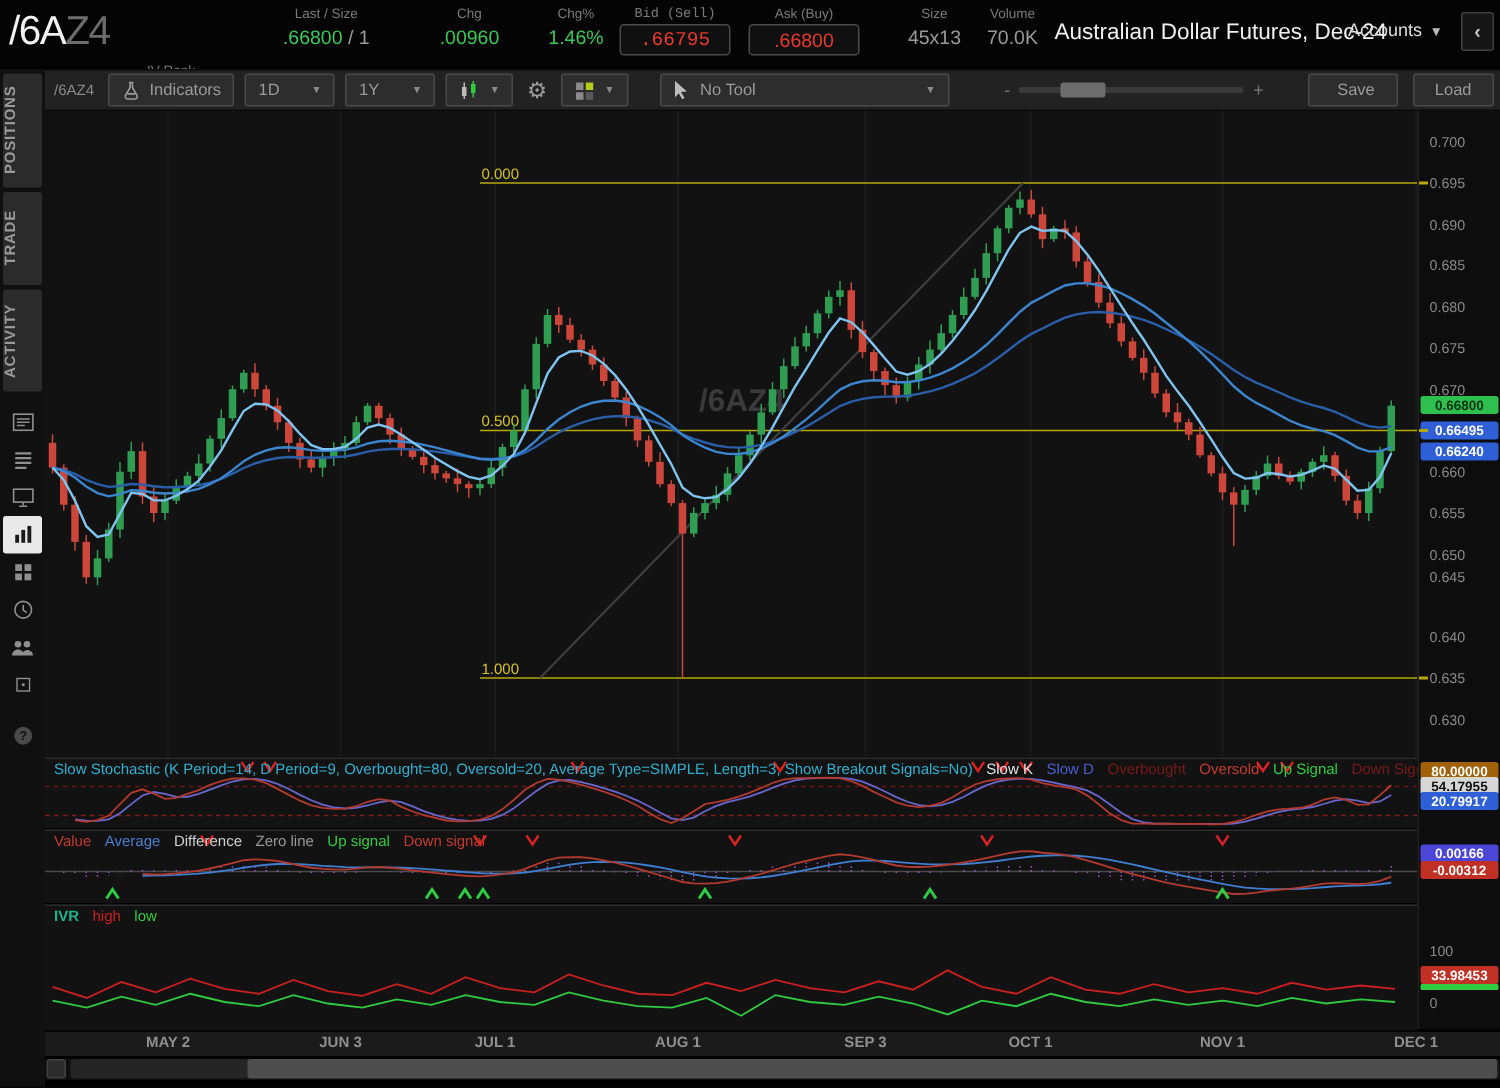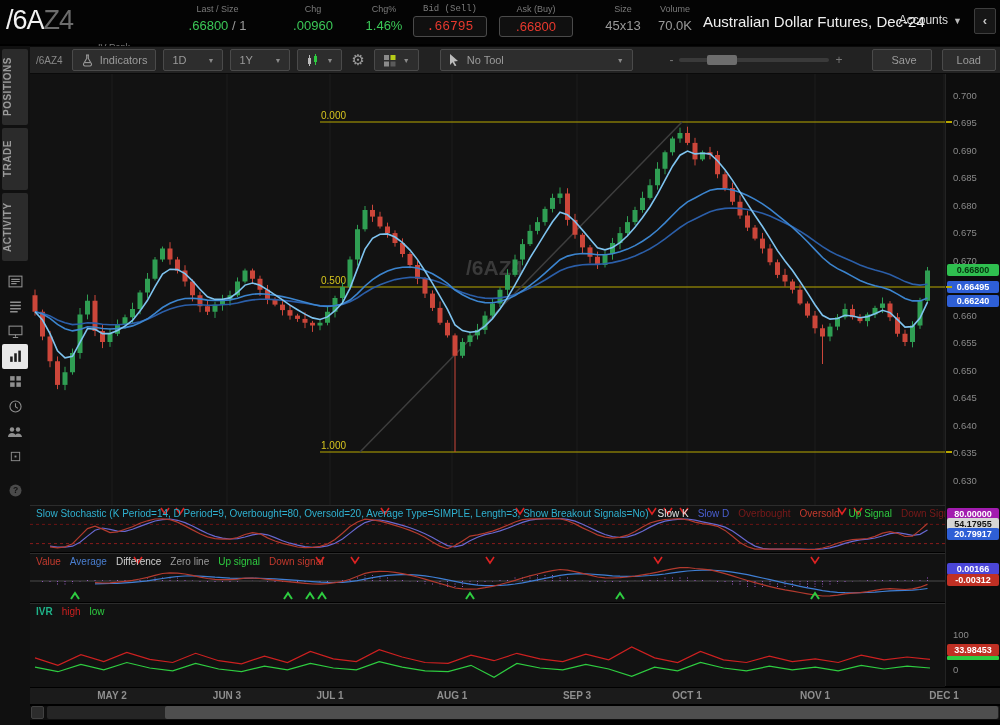--- a/index.html
+++ b/index.html
@@ -504,40 +504,40 @@
       <path d="M5.0 237.7L12.5 239.2L20.0 241.9L27.5 245.9L35.0 248.8L42.5 250.6L50.0 250.0L57.5 248.7L65.0 249.1L72.5 250.2L80.0 250.8L87.5 250.7L95.0 250.3L102.5 249.4L110.0 247.7L117.5 245.2L125.0 241.8L132.5 238.0L140.0 235.0L147.5 232.8L155.0 231.3L162.5 230.7L170.0 230.8L177.5 231.2L185.0 231.2L192.5 230.8L200.0 230.3L207.5 229.0L215.0 227.1L222.5 225.9L230.0 225.3L237.5 225.3L245.0 225.6L252.5 226.2L260.0 227.1L267.5 228.1L275.0 229.3L282.5 230.5L290.0 231.6L297.5 231.9L305.0 231.5L312.5 230.4L320.0 227.8L327.5 223.7L335.0 218.7L342.5 214.3L350.0 210.8L357.5 207.9L365.0 205.6L372.5 204.2L380.0 203.4L387.5 203.5L395.0 204.4L402.5 206.1L410.0 208.5L417.5 211.6L425.0 215.6L432.5 218.6L440.0 221.0L447.5 223.0L455.0 224.1L462.5 224.4L470.0 223.9L477.5 222.6L485.0 220.5L492.5 217.6L500.0 214.1L507.5 210.3L515.0 206.0L522.5 201.3L530.0 196.7L537.5 193.8L545.0 191.9L552.5 190.8L560.0 190.4L567.5 190.4L575.0 189.8L582.5 188.6L590.0 186.9L597.5 184.7L605.0 181.9L612.5 178.6L620.0 174.8L627.5 170.2L635.0 164.9L642.5 159.2L650.0 153.5L657.5 148.6L665.0 145.0L672.5 141.2L680.0 137.8L687.5 135.6L695.0 134.4L702.5 134.0L710.0 134.4L717.5 135.5L725.0 137.2L732.5 139.3L740.0 142.1L747.5 145.5L755.0 149.0L762.5 152.8L770.0 157.2L777.5 162.0L785.0 167.3L792.5 172.7L800.0 177.3L807.5 181.1L815.0 184.2L822.5 187.5L830.0 190.9L837.5 193.8L845.0 196.1L852.5 198.0L860.0 200.6L867.5 203.9L875.0 207.6L882.5 210.1L890.0 211.1L897.5 210.2" fill="none" stroke="#2b5ea8" stroke-width="1.6"></path>
       <path d="M5.0 237.7L12.5 240.0L20.0 244.3L27.5 250.4L35.0 254.7L42.5 256.9L50.0 255.4L57.5 252.8L65.0 253.2L72.5 254.5L80.0 255.0L87.5 254.6L95.0 253.6L102.5 251.9L110.0 248.8L117.5 244.8L125.0 239.4L132.5 233.5L140.0 229.2L147.5 226.2L155.0 224.5L162.5 224.2L170.0 224.9L177.5 226.1L185.0 226.5L192.5 226.4L200.0 225.9L207.5 224.2L215.0 221.7L222.5 220.2L230.0 219.8L237.5 220.3L245.0 221.2L252.5 222.6L260.0 224.3L267.5 226.2L275.0 228.2L282.5 230.3L290.0 232.0L297.5 232.5L305.0 231.8L312.5 230.0L320.0 226.0L327.5 219.6L335.0 212.0L342.5 205.7L350.0 200.8L357.5 197.0L365.0 194.5L372.5 193.2L380.0 193.0L387.5 194.0L395.0 196.4L402.5 199.8L410.0 204.2L417.5 209.4L425.0 216.0L432.5 220.7L440.0 224.4L447.5 227.3L455.0 228.6L462.5 228.7L470.0 227.5L477.5 225.1L485.0 221.5L492.5 216.8L500.0 211.4L507.5 205.6L515.0 199.2L522.5 192.3L530.0 185.7L537.5 182.1L545.0 180.2L552.5 179.5L560.0 179.8L567.5 180.8L575.0 180.8L582.5 179.7L590.0 177.8L597.5 175.1L605.0 171.6L612.5 167.2L620.0 162.1L627.5 156.0L635.0 148.9L642.5 141.3L650.0 133.8L657.5 127.9L665.0 124.0L672.5 119.9L680.0 116.3L687.5 114.9L695.0 114.8L702.5 116.0L710.0 118.3L717.5 121.5L725.0 125.4L732.5 129.9L740.0 135.2L747.5 141.2L755.0 147.2L762.5 153.4L770.0 160.3L777.5 167.7L785.0 175.6L792.5 183.5L800.0 189.8L807.5 194.6L815.0 198.3L822.5 202.4L830.0 206.5L837.5 209.6L845.0 211.8L852.5 213.4L860.0 216.1L867.5 220.1L875.0 224.4L882.5 226.9L890.0 226.9L897.5 224.1" fill="none" stroke="#3c85cf" stroke-width="1.6"></path>
       <path d="M5.0 237.7L12.5 246.0L20.0 259.7L27.5 276.8L35.0 283.9L42.5 282.3L50.0 268.4L57.5 254.5L65.0 255.3L72.5 259.6L80.0 259.6L87.5 256.5L95.0 252.1L102.5 246.4L110.0 237.1L117.5 226.3L125.0 212.7L132.5 200.0L140.0 195.2L147.5 195.6L155.0 199.6L162.5 206.8L170.0 215.3L177.5 222.8L185.0 225.4L192.5 225.3L200.0 223.9L207.5 218.5L215.0 211.1L222.5 209.0L230.0 211.3L237.5 215.9L245.0 220.8L252.5 225.9L260.0 231.1L267.5 235.7L275.0 240.1L282.5 243.9L290.0 245.5L297.5 242.9L305.0 236.6L312.5 228.7L320.0 214.3L327.5 194.6L335.0 175.1L342.5 164.3L350.0 160.3L357.5 159.9L365.0 163.0L372.5 168.6L380.0 176.1L387.5 185.6L395.0 197.0L402.5 209.3L410.0 222.4L417.5 235.4L425.0 250.9L432.5 256.6L440.0 258.2L447.5 257.4L455.0 252.1L462.5 244.6L470.0 235.0L477.5 223.6L485.0 210.9L492.5 197.3L500.0 183.8L507.5 171.9L515.0 159.6L522.5 147.7L530.0 138.3L537.5 140.8L545.0 147.5L552.5 156.1L560.0 165.0L567.5 173.7L575.0 175.8L582.5 173.5L590.0 168.7L597.5 161.8L605.0 153.2L612.5 143.5L620.0 132.7L627.5 120.1L635.0 106.1L642.5 92.2L650.0 81.2L657.5 77.1L665.0 79.9L672.5 79.3L680.0 79.9L687.5 86.7L695.0 95.8L702.5 106.4L710.0 118.1L717.5 129.9L725.0 141.5L732.5 152.5L740.0 164.4L747.5 176.6L755.0 186.9L762.5 196.5L770.0 207.5L777.5 218.9L785.0 230.7L792.5 241.3L800.0 245.1L807.5 244.5L815.0 241.3L822.5 242.0L830.0 243.7L837.5 242.6L845.0 239.7L852.5 236.3L860.0 238.6L867.5 245.7L875.0 253.1L882.5 252.6L890.0 244.0L897.5 228.1" fill="none" stroke="#7fc4f0" stroke-width="1.6"></path>
     </svg>
 </div>
 
 <div id="rightcol">
   <div class="axbadge" id="b-p0" style="background: rgb(47, 191, 79); color: rgb(6, 51, 15);">0.66800</div>
   <div class="axbadge" id="b-p1" style="background: rgb(46, 95, 214); color: rgb(255, 255, 255);">0.66495</div>
   <div class="axbadge" id="b-p2" style="background: rgb(46, 95, 214); color: rgb(255, 255, 255);">0.66240</div>
-  <div class="axbadge" id="b-st0" style="background: #a21caf; color: rgb(255, 255, 255); text-decoration: underline;">80.00000</div>
+  <div class="axbadge" id="b-st0" style="background: #a16207; color: rgb(255, 255, 255); text-decoration: underline;">80.00000</div>
   <div class="axbadge" id="b-st1" style="background: rgb(214, 214, 214); color: rgb(17, 17, 17);">54.17955</div>
   <div class="axbadge" id="b-st2" style="background: rgb(46, 95, 214); color: rgb(255, 255, 255);">20.79917</div>
   <div class="axbadge" id="b-m0" style="background: rgb(75, 70, 216); color: rgb(255, 255, 255);">0.00166</div>
   <div class="axbadge" id="b-m1" style="background: rgb(192, 48, 36); color: rgb(255, 255, 255);">-0.00312</div>
   <div class="pxlab" id="iv100">100</div>
   <div class="axbadge" id="b-ivr" style="background: rgb(192, 48, 36); color: rgb(255, 255, 255);">33.98453</div>
   <div id="ivrstrip"></div>
   <div class="pxlab" id="iv0">0</div>
 <div class="pxlab" style="top: 15.5px;">0.700</div>
     <div class="pxlab" style="top: 43px;">0.695</div>
     <div class="pxlab" style="top: 70.5px;">0.690</div>
     <div class="pxlab" style="top: 98px;">0.685</div>
     <div class="pxlab" style="top: 125.5px;">0.680</div>
     <div class="pxlab" style="top: 153px;">0.675</div>
     <div class="pxlab" style="top: 180.5px;">0.670</div>
     <div class="pxlab" style="top: 235.5px;">0.660</div>
     <div class="pxlab" style="top: 263px;">0.655</div>
     <div class="pxlab" style="top: 290.5px;">0.650</div>
-    <div class="pxlab" style="top: 318px;">0.645</div>
+    <div class="pxlab" style="top: 306px;">0.645</div>
     <div class="pxlab" style="top: 345.5px;">0.640</div>
     <div class="pxlab" style="top: 373px;">0.635</div>
     <div class="pxlab" style="top: 400.5px;">0.630</div>
     <div class="ytick" style="top: 47px;"></div>
     <div class="ytick" style="top: 212px;"></div>
     <div class="ytick" style="top: 377px;"></div>
   </div>
 
 <div class="panel" id="stoch">
   <div class="ptitle">

